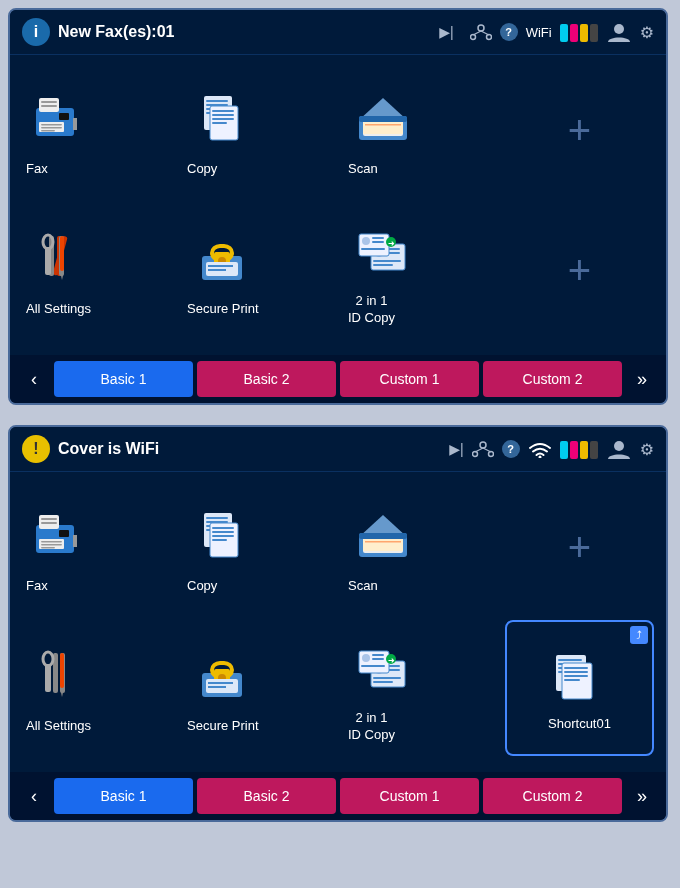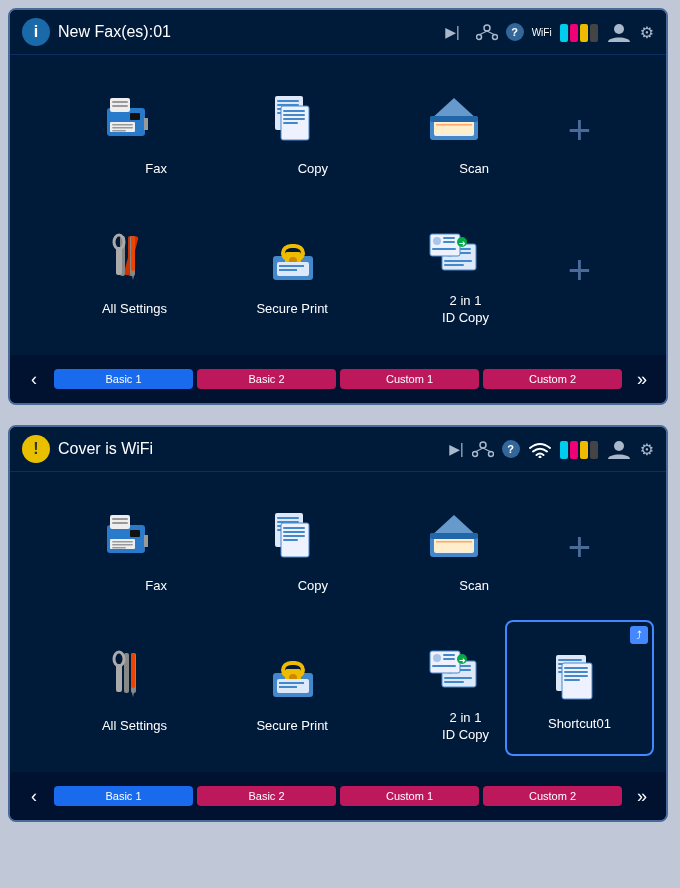--- a/index.html
+++ b/index.html
@@ -41,21 +41,21 @@
       font-size: 16px;
       flex-shrink: 0;
     }
     .info-icon.blue { background: #1a6aaa; color: white; }
     .info-icon.yellow { background: #e8c000; color: #333; }
 
     .status-text {
       color: white;
       font-size: 16px;
       flex: 1;
-      font-weight: 400;
+      font-weight: 700;
     }
 
     .status-arrow {
       color: #aab8cc;
       font-size: 14px;
       margin-left: 4px;
     }
     .status-divider {
       color: #4a6a9a;
       font-size: 20px;
@@ -78,35 +78,35 @@
     .ink-bar {
       width: 8px;
       height: 18px;
       border-radius: 2px;
     }
     .ink-bar.cyan { background: #00ccee; }
     .ink-bar.magenta { background: #ee0077; }
     .ink-bar.yellow { background: #eebb00; }
     .ink-bar.black { background: #444; }
 
-    .wifi-text { color: white; font-size: 10px; }
+    .wifi-text { color: white; font-size: 13px; }
 
     
     .grid-area {
       padding: 16px 12px;
       display: grid;
       grid-template-columns: repeat(4, 1fr);
       gap: 12px;
       min-height: 300px;
     }
 
     .app-item {
       display: flex;
       flex-direction: column;
-      align-items: flex-end;
+      align-items: flex-start;
       justify-content: center;
       cursor: pointer;
       padding: 8px 4px;
     }
 
     .app-icon {
       width: 70px;
       height: 70px;
       display: flex;
       align-items: center;
@@ -146,27 +146,27 @@
       align-items: center;
       justify-content: center;
       color: white;
       font-size: 18px;
       cursor: pointer;
       flex-shrink: 0;
     }
 
     .tab-btn {
       flex: 1;
-      height: 20px;
+      height: 36px;
       display: flex;
       align-items: center;
       justify-content: center;
       border-radius: 4px;
       color: white;
-      font-size: 11px;
+      font-size: 14px;
       cursor: pointer;
     }
     .tab-btn.active { background: #1a6aee; }
     .tab-btn.inactive { background: #be185d; }
 
     
     .shortcut-item {
       border: 2px solid #4488ff;
       border-radius: 8px;
       padding: 4px;

